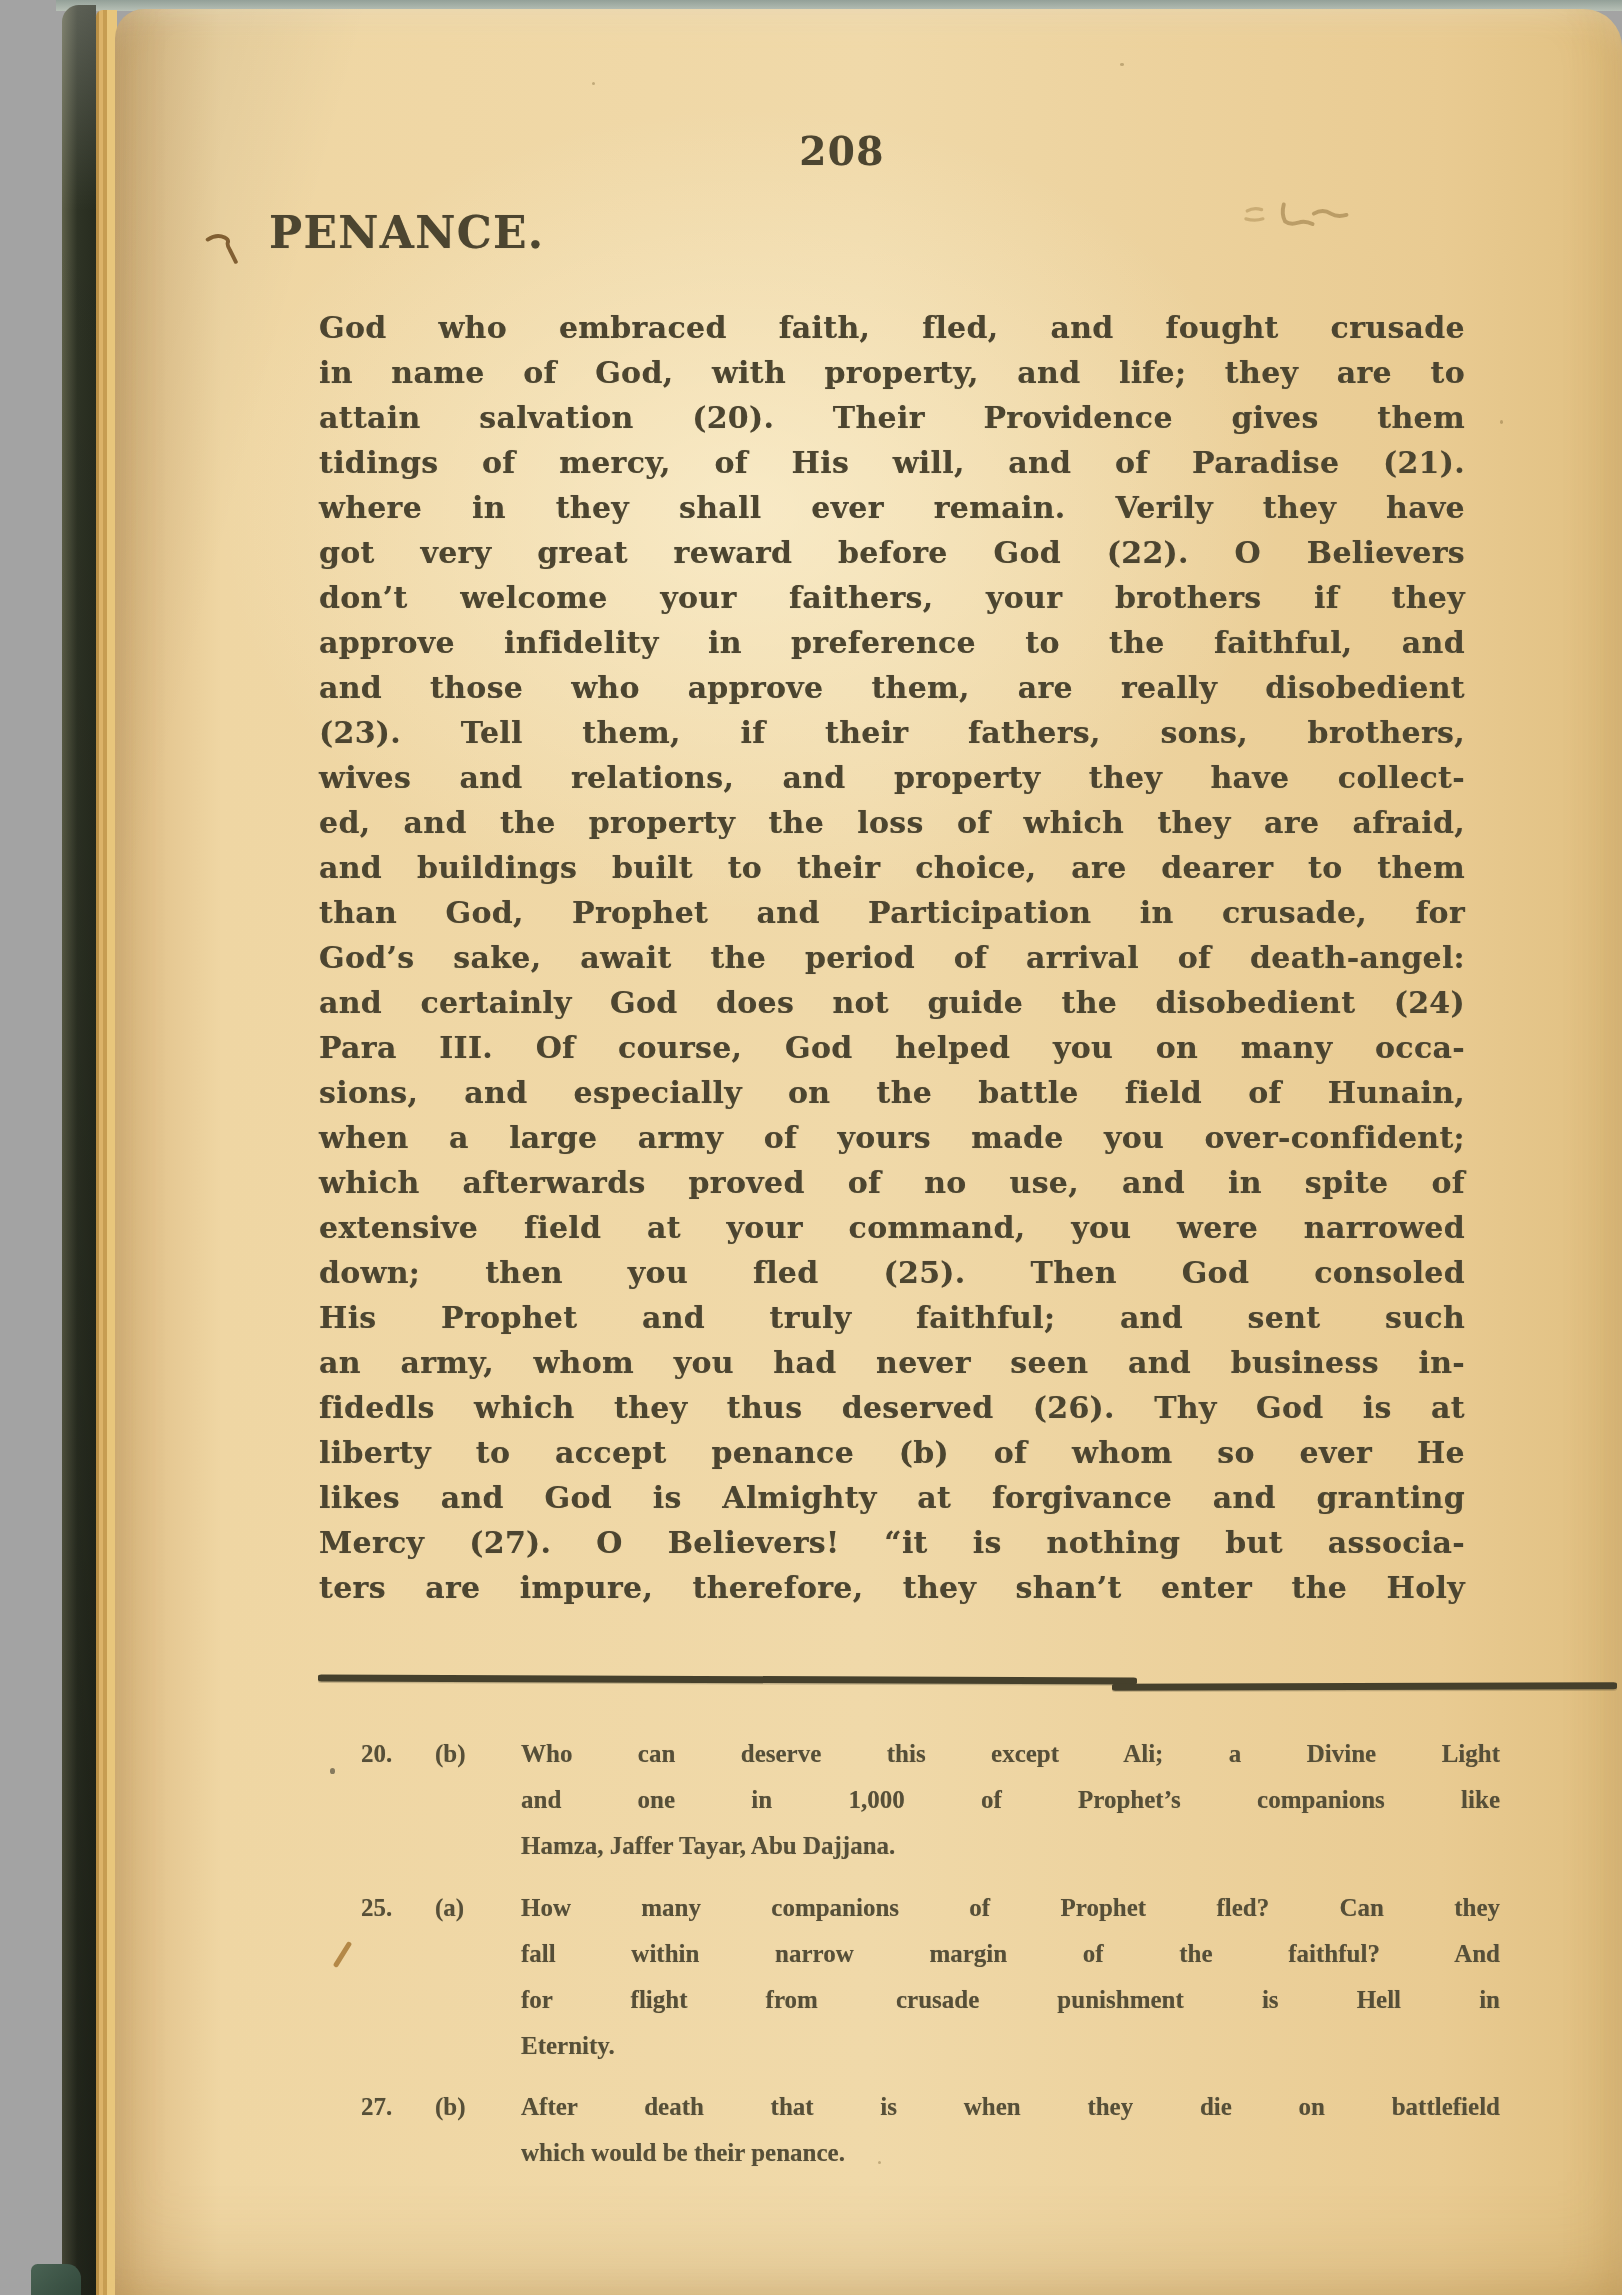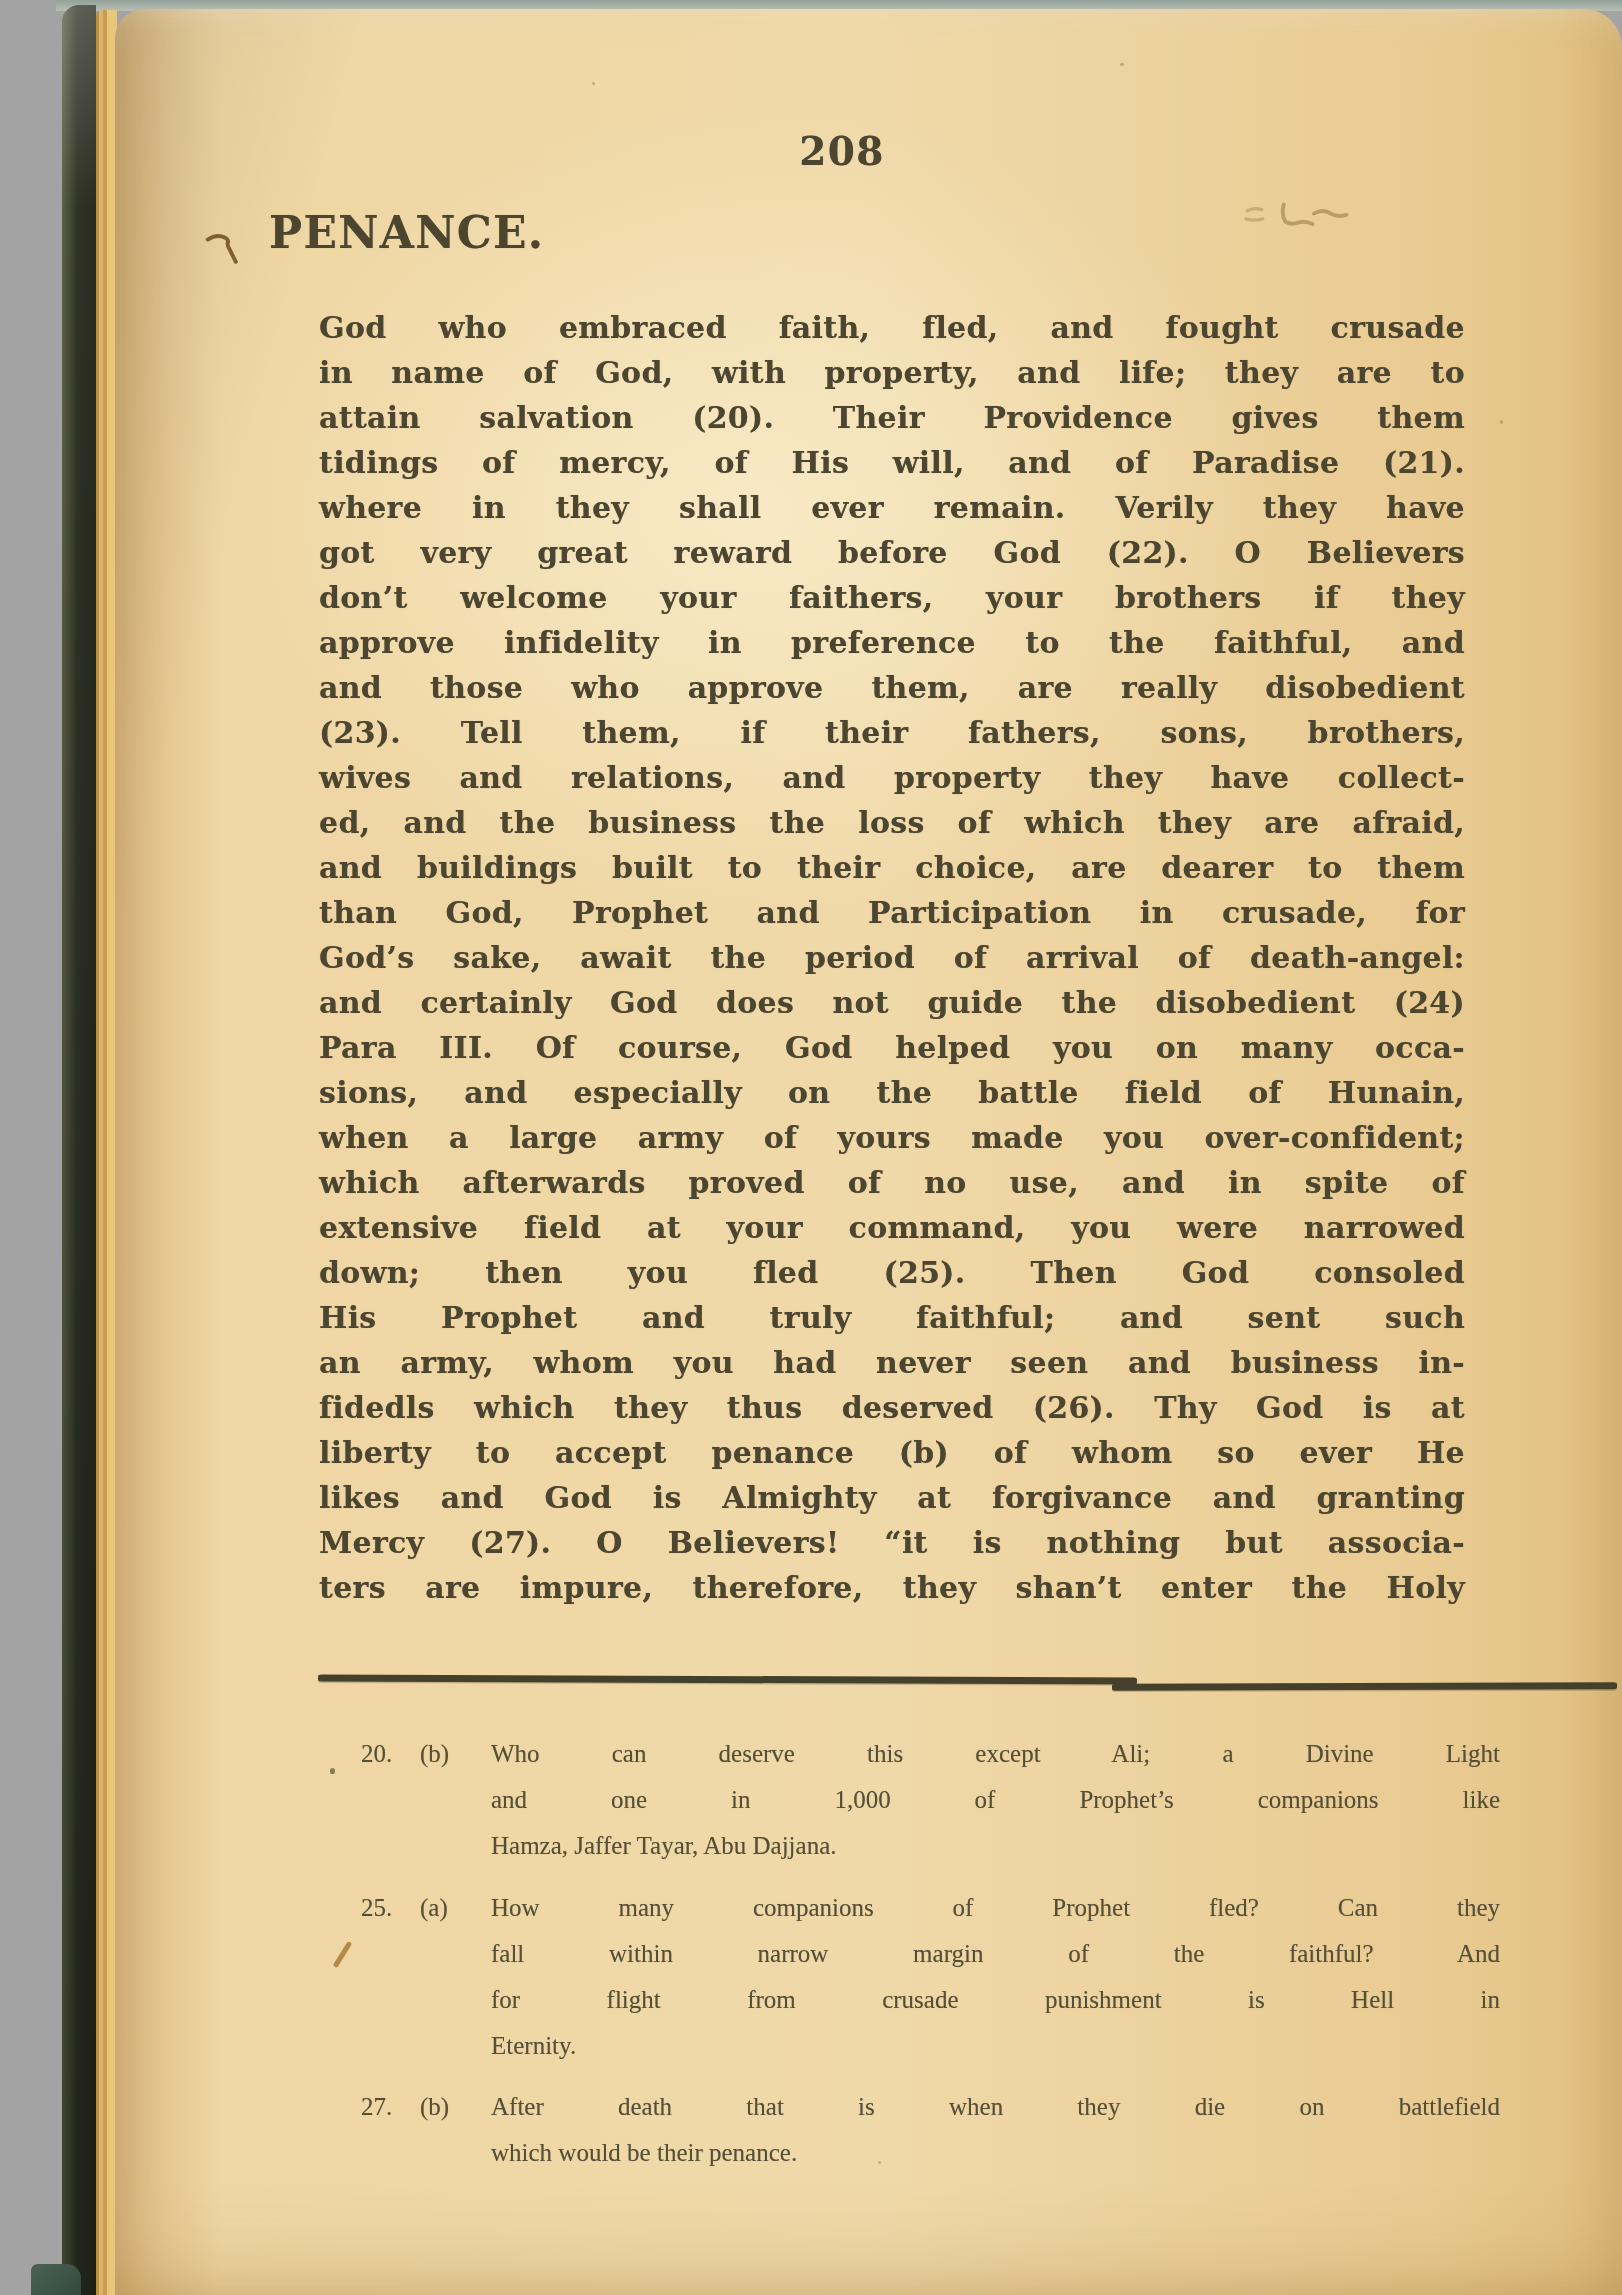--- a/index.html
+++ b/index.html
@@ -36,21 +36,21 @@
   .bodytext{position:absolute;left:319px;top:305px;width:1146px;font-size:30px;font-weight:bold;
             line-height:45px;letter-spacing:0.3px;}
   .bline{text-align:justify;text-align-last:justify;text-justify:inter-word;white-space:nowrap;}
   .rule{position:absolute;background:#45402c;border-radius:3.3px/2px;
         box-shadow:0 1.3px 0 rgba(69,64,44,.25);}
   .rule.a{left:318px;top:1676px;width:819px;height:7.2px;transform:rotate(.2deg);}
   .rule.b{left:1112px;top:1683px;width:505px;height:6.5px;transform:rotate(-.15deg);}
   .footnotes{position:absolute;left:361px;top:1731px;width:1139px;color:#564f38;
              font-family:"Liberation Serif",serif;font-size:25px;line-height:46px;
              text-shadow:0 0 0.7px rgba(86,79,56,.4);}
-  .footnote{display:grid;grid-template-columns:51px 63px 1fr;column-gap:8px;margin-bottom:15.7px;}
+  .footnote{display:grid;grid-template-columns:51px 63px 1fr;column-gap:23px;margin-bottom:15.7px;font-weight:bold;}
   .fn-num,.fn-letter{white-space:nowrap;}
   .fnline{text-align:justify;text-align-last:justify;text-justify:inter-word;white-space:nowrap;}
   .fnline.last{text-align-last:left;}
   
   .squiggle{position:absolute;left:205px;top:233px;width:42px;height:34px;}
   .smudge{position:absolute;left:1242px;top:199px;width:111px;height:37px;opacity:.62;filter:blur(0.4px);}
   .tick{position:absolute;left:340px;top:1940px;width:5.2px;height:29px;background:#a5742f;
         border-radius:2.6px;transform:rotate(32deg);opacity:.8;}
   .stray-dot{position:absolute;left:330px;top:1768px;width:5.2px;height:5.9px;background:#5a5340;
              border-radius:50%;opacity:.7;}
@@ -96,21 +96,21 @@
     <div class="bline">in name of God, with property, and life; they are to</div>
     <div class="bline">attain salvation (20). Their Providence gives them</div>
     <div class="bline">tidings of mercy, of His will, and of Paradise (21).</div>
     <div class="bline">where in they shall ever remain. Verily they have</div>
     <div class="bline">got very great reward before God (22). O Believers</div>
     <div class="bline">don’t welcome your faithers, your brothers if they</div>
     <div class="bline">approve infidelity in preference to the faithful, and</div>
     <div class="bline">and those who approve them, are really disobedient</div>
     <div class="bline">(23). Tell them, if their fathers, sons, brothers,</div>
     <div class="bline">wives and relations, and property they have collect-</div>
-    <div class="bline">ed, and the business the loss of which they are afraid,</div>
+    <div class="bline">ed, and the property the loss of which they are afraid,</div>
     <div class="bline">and buildings built to their choice, are dearer to them</div>
     <div class="bline">than God, Prophet and Participation in crusade, for</div>
     <div class="bline">God’s sake, await the period of arrival of death-angel:</div>
     <div class="bline">and certainly God does not guide the disobedient (24)</div>
     <div class="bline">Para III. Of course, God helped you on many occa-</div>
     <div class="bline">sions, and especially on the battle field of Hunain,</div>
     <div class="bline">when a large army of yours made you over-confident;</div>
     <div class="bline">which afterwards proved of no use, and in spite of</div>
     <div class="bline">extensive field at your command, you were narrowed</div>
     <div class="bline">down; then you fled (25). Then God consoled</div>

